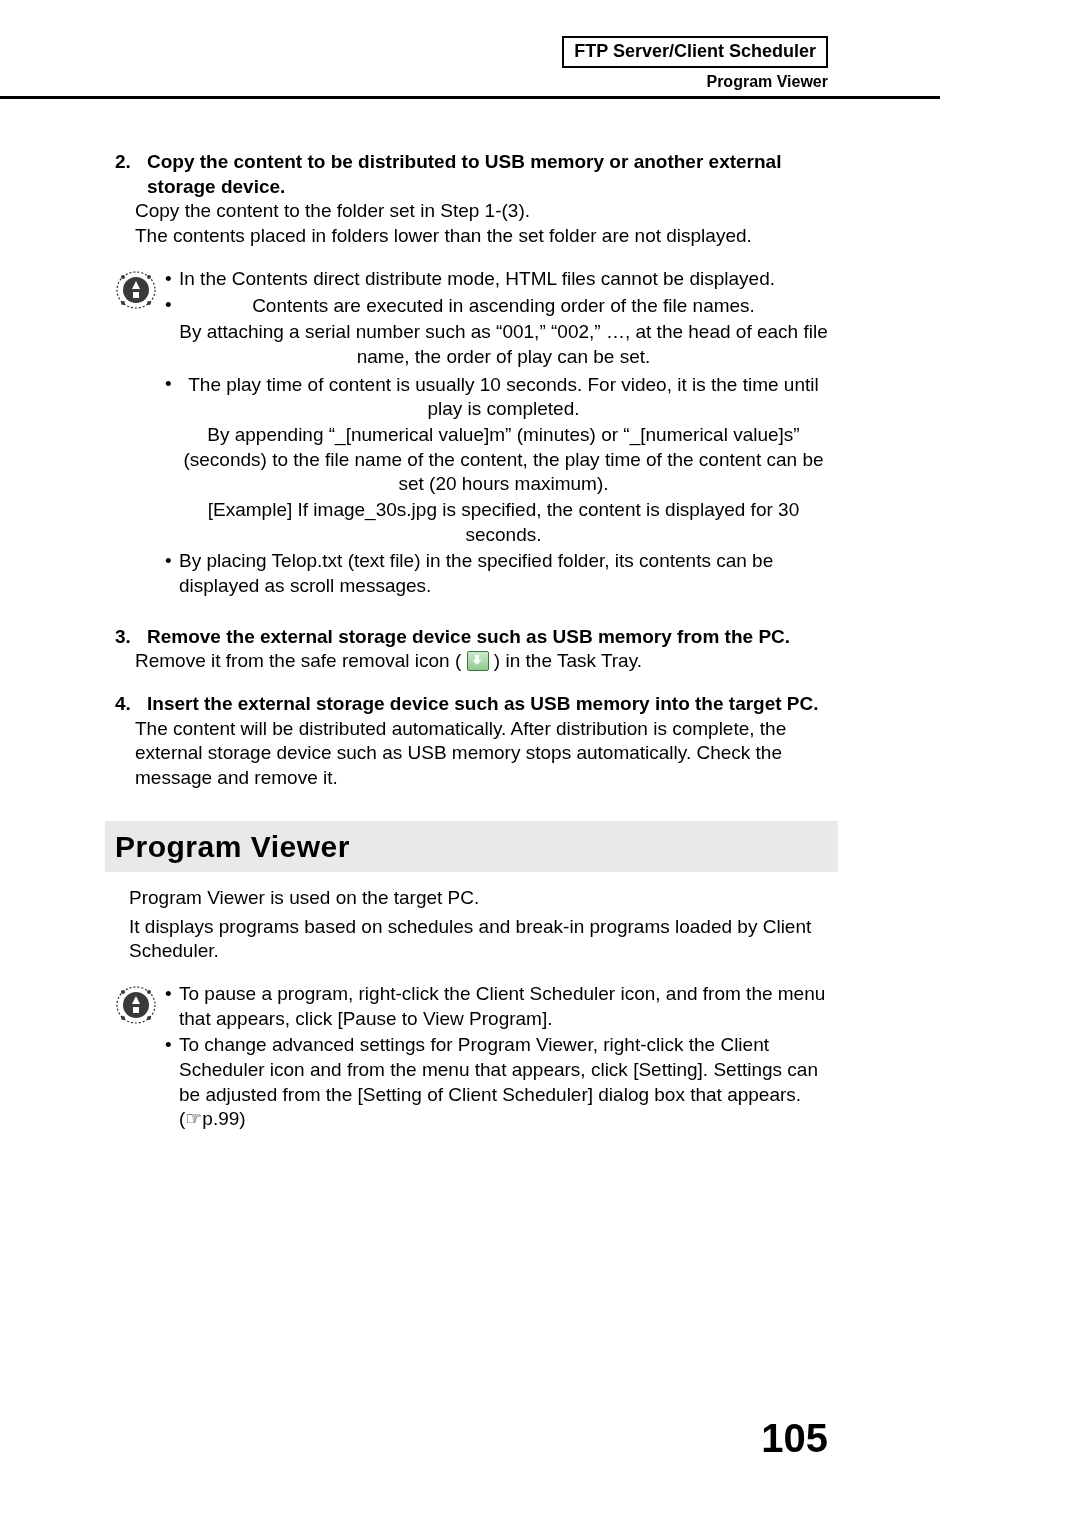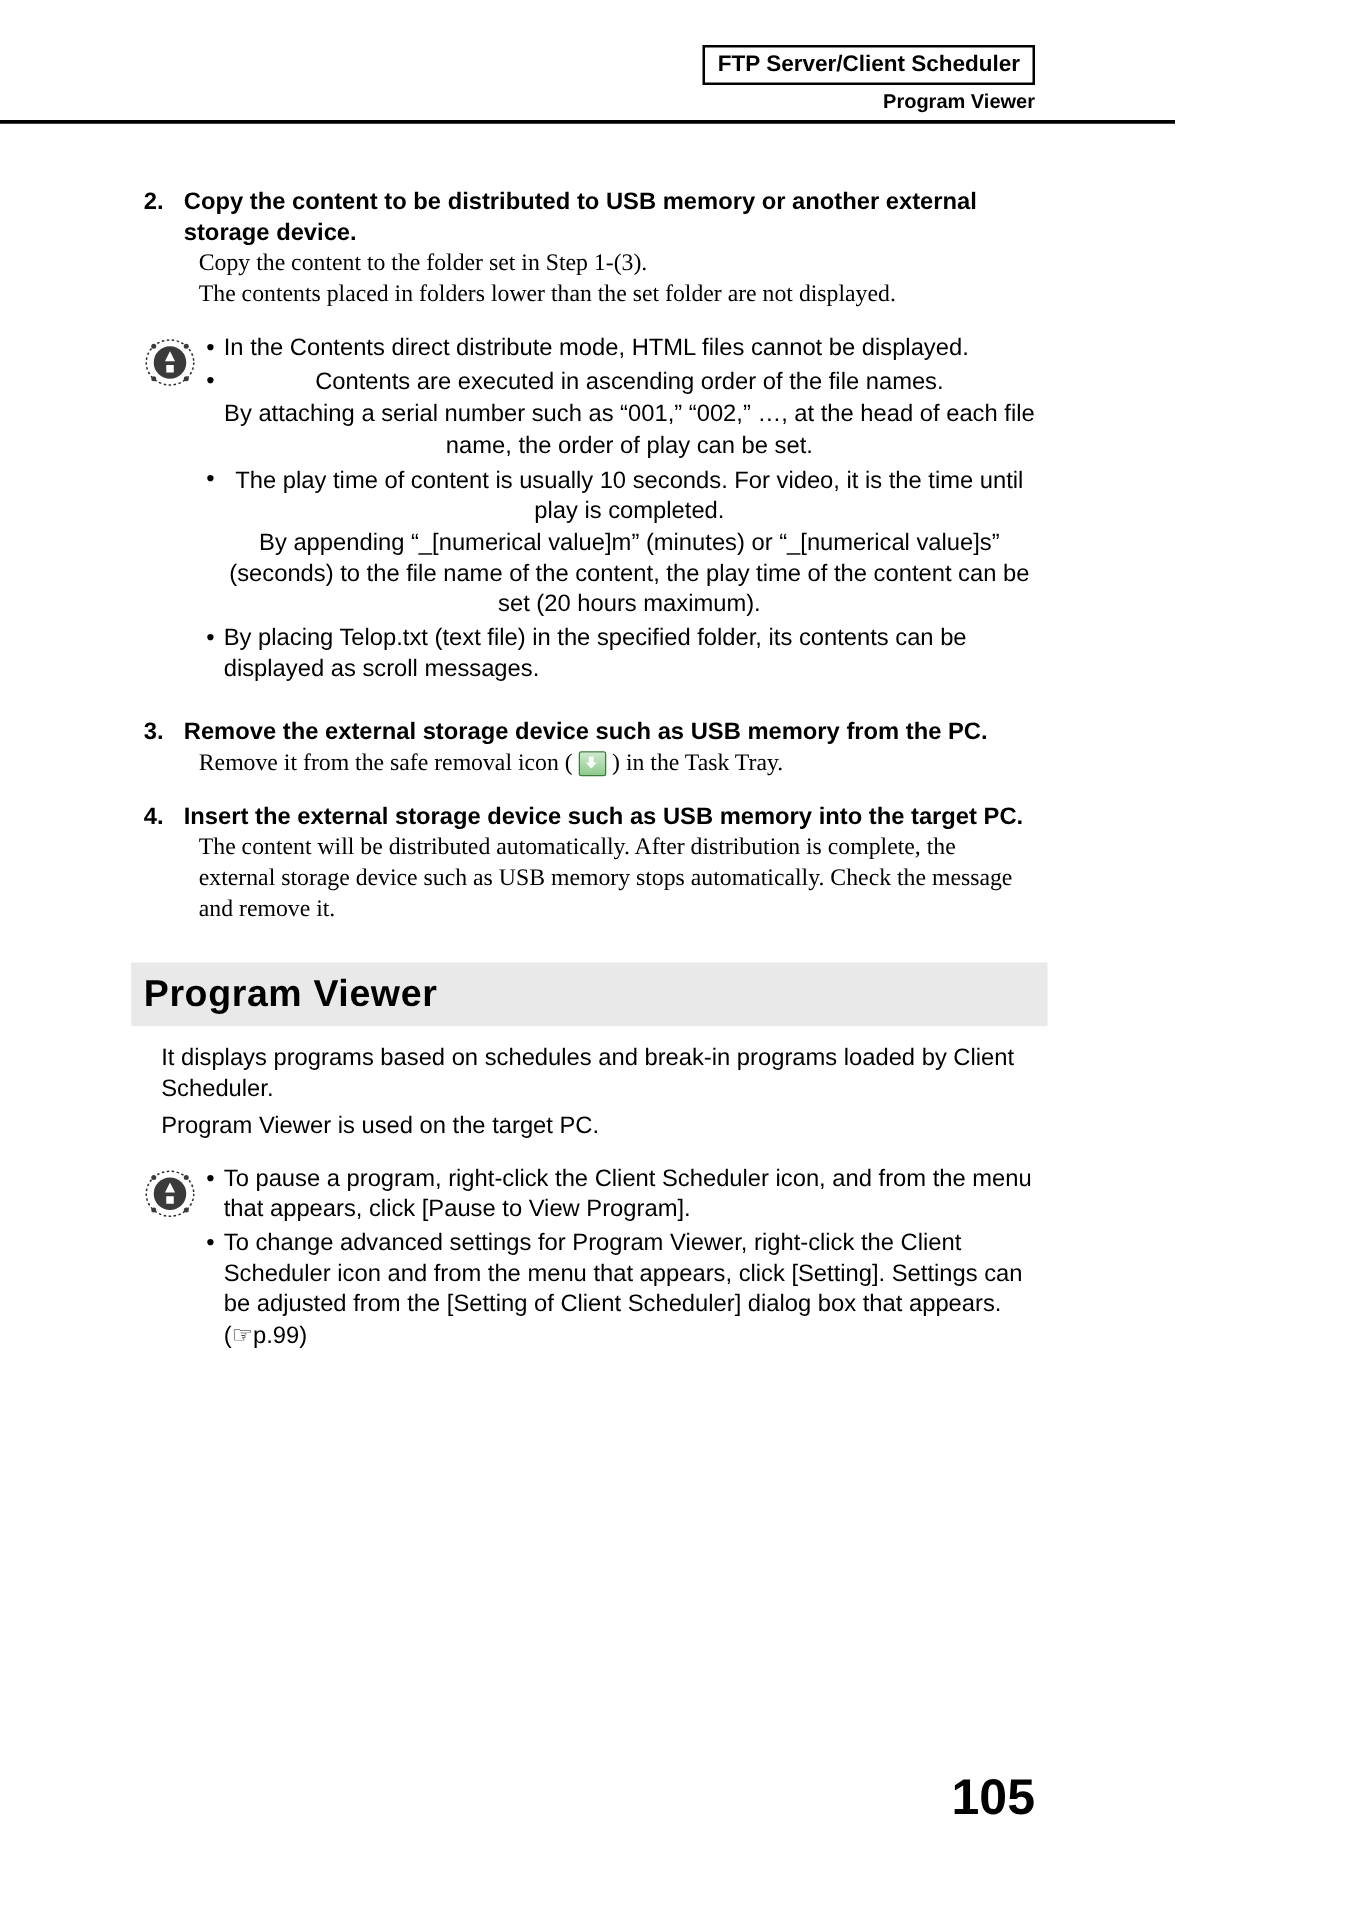--- a/index.html
+++ b/index.html
@@ -55,22 +55,21 @@
     margin-bottom: 18px;
   }
   .step-head {
     font-weight: bold;
     display: flex;
   }
   .step-num {
     min-width: 32px;
   }
   .step-body {
-    margin-left: 44px;
-    font-family: Liberation Serif, serif;
+    margin-left: 20px;
   }
   .tips-block {
     display: flex;
     align-items: flex-start;
     margin: 10px 0 24px 0;
   }
   .tips-icon {
     flex: 0 0 auto;
     width: 42px;
     height: 42px;
@@ -185,20 +184,21 @@
           <div class="txt">
             <div>Contents are executed in ascending order of the file names.</div>
             <div>By attaching a serial number such as “001,” “002,” …, at the head of each file name, the order of play can be set.</div>
           </div>
         </div>
         <div class="bullet">
             <span class="dot">•</span>
           <div class="txt">
             <div>The play time of content is usually 10 seconds. For video, it is the time until play is completed.</div>
             <div>By appending “_[numerical value]m” (minutes) or “_[numerical value]s” (seconds) to the file name of the content, the play time of the content can be set (20 hours maximum).</div>
+            <div>[Example] If image_30s.jpg is specified, the content is displayed for 30 seconds.</div>
           </div>
         </div>
         <div class="bullet">
             <span class="dot">•</span>
           <div class="txt">By placing Telop.txt (text file) in the specified folder, its contents can be displayed as scroll messages.</div>
         </div>
       </div>
     </div>
 
     <div class="step">
@@ -219,22 +219,22 @@
         <span>Insert the external storage device such as USB memory into the target PC.</span>
       </div>
       <div class="step-body">
         <div>The content will be distributed automatically. After distribution is complete, the external storage device such as USB memory stops automatically. Check the message and remove it.</div>
       </div>
     </div>
 
     <div class="section-title-bar">
       <h2>Program Viewer</h2>
     </div>
+    <div class="intro">Program Viewer is used on the target PC.</div>
     <div class="intro">It displays programs based on schedules and break-in programs loaded by Client Scheduler.</div>
-    <div class="intro">Program Viewer is used on the target PC.</div>
 
     <div class="tips-block" style="margin-top:18px;">
       <div class="tips-icon">
         <svg viewBox="0 0 42 42">
           <ellipse cx="21" cy="21" rx="19" ry="18" fill="none" stroke="#2b2b2b" stroke-width="1.2" stroke-dasharray="2 2"></ellipse>
           <circle cx="21" cy="21" r="13" fill="#3a3a3a"></circle>
           <path d="M21 12 L25 20 L17 20 Z" fill="#fff"></path>
           <rect x="18" y="23" width="6" height="6" fill="#fff"></rect>
           <circle cx="8" cy="8" r="2" fill="#3a3a3a"></circle>
           <circle cx="34" cy="8" r="2" fill="#3a3a3a"></circle>

